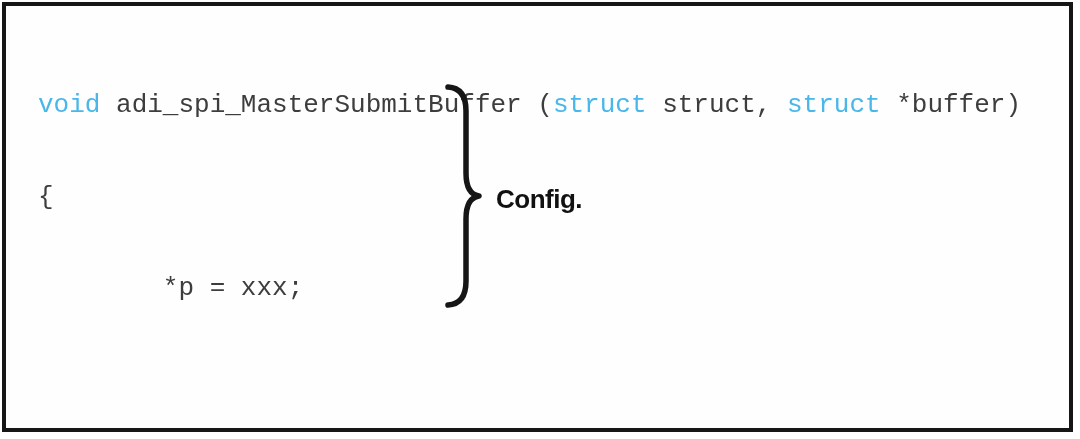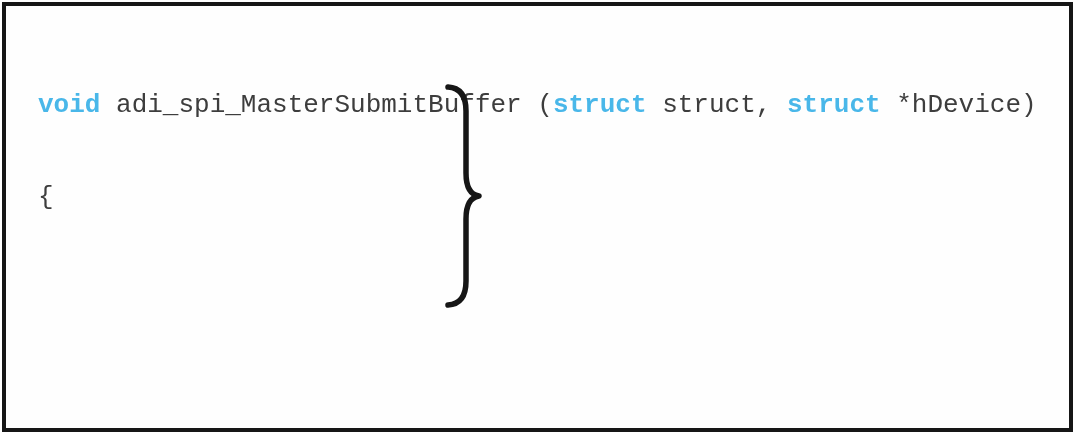--- a/index.html
+++ b/index.html
@@ -29,21 +29,20 @@
     color: var(--code-text, #3d3d3d);
     white-space: pre;
   }
   .code-line {
     height: 31.5px;
     line-height: 31.5px;
     white-space: pre;
   }
   .kw {
     color: var(--keyword, #49b7e9);
-    font-weight: bold;
   }
   .brace {
     position: absolute;
     left: 438px;
     top: 77px;
     width: 40px;
     height: 226px;
   }
   .config-label {
     position: absolute;
@@ -57,30 +56,32 @@
     letter-spacing: -0.5px;
     color: var(--label, #111111);
   }
 </style>
 </head>
 <body>
 
 <div class="frame">
 
   <div class="code-block">
-    <div class="code-line"><span class="kw">void</span><span> adi_spi_MasterSubmitBuffer (</span><span class="kw">struct</span><span> struct, </span><span class="kw">struct</span><span> *hDevice)</span></div>
+    <div class="code-line"><span class="kw">void</span><span> adi_spi_MasterSubmitBuffer (</span><span class="kw">struct</span><span> struct, </span><span class="kw">struct</span><span> *buffer)</span></div>
     <div class="code-line">{</div>
+    <div class="code-line">        *p = xxx;</div>
     
     
     
     
     
     
     
     
   </div>
 
   <svg class="brace" viewBox="0 0 40 226" xmlns="http://www.w3.org/2000/svg">
     <path d="M 4,4 Q 22,5 22,28 L 22,90 Q 22,111 35,113 Q 22,115 22,136 L 22,198 Q 22,221 4,222" fill="none" stroke="#161616" stroke-width="5.5" stroke-linecap="round" stroke-linejoin="round"></path>
   </svg>
 
+  <div class="config-label">Config.</div>
 
 </div>
 
 </body></html>

